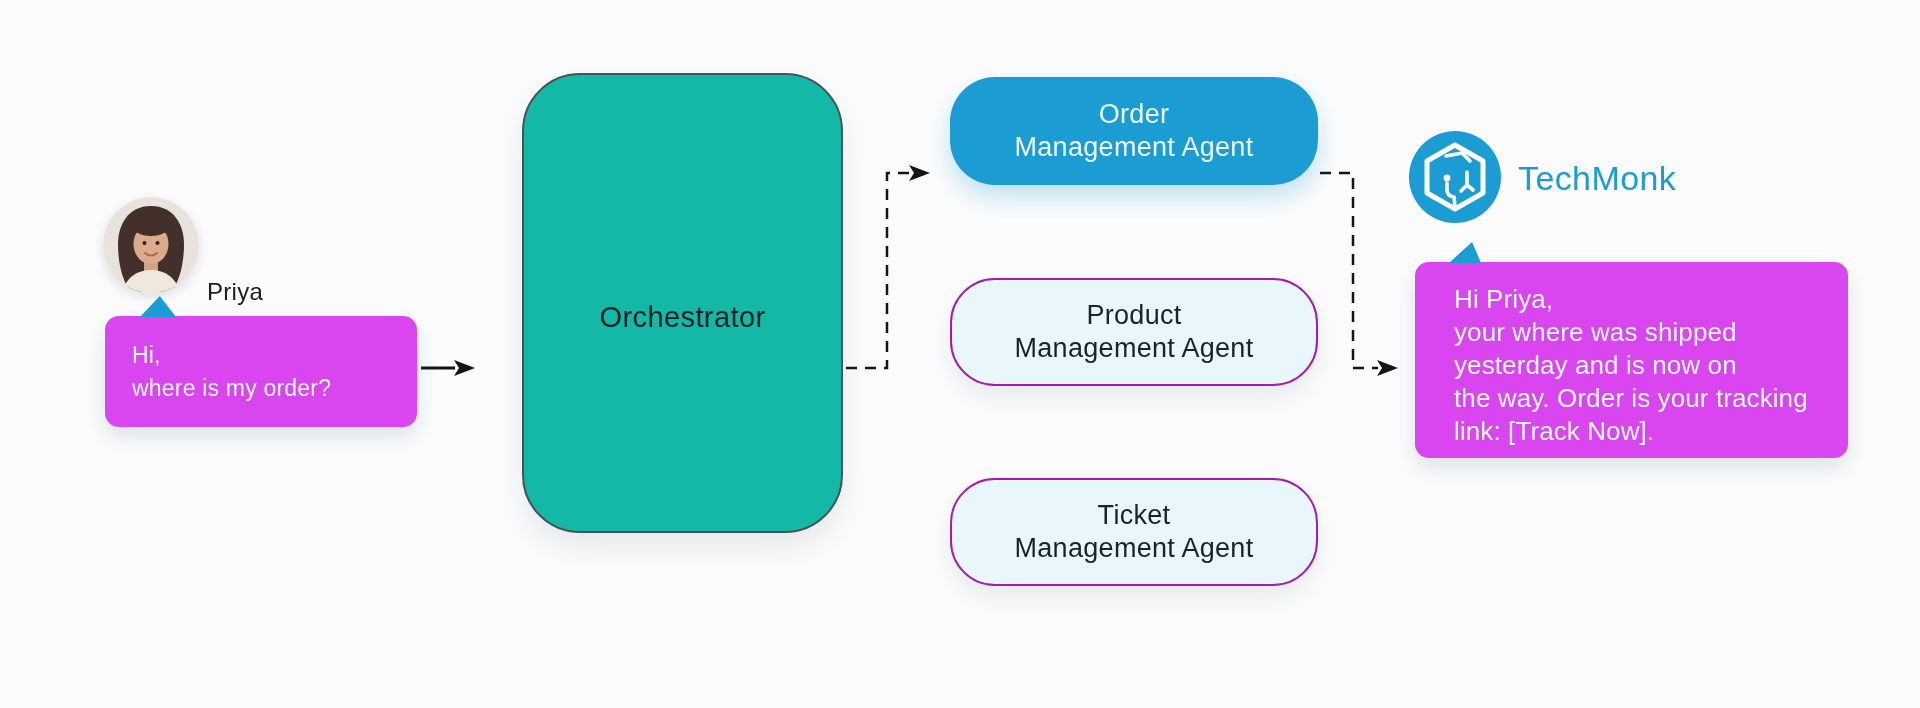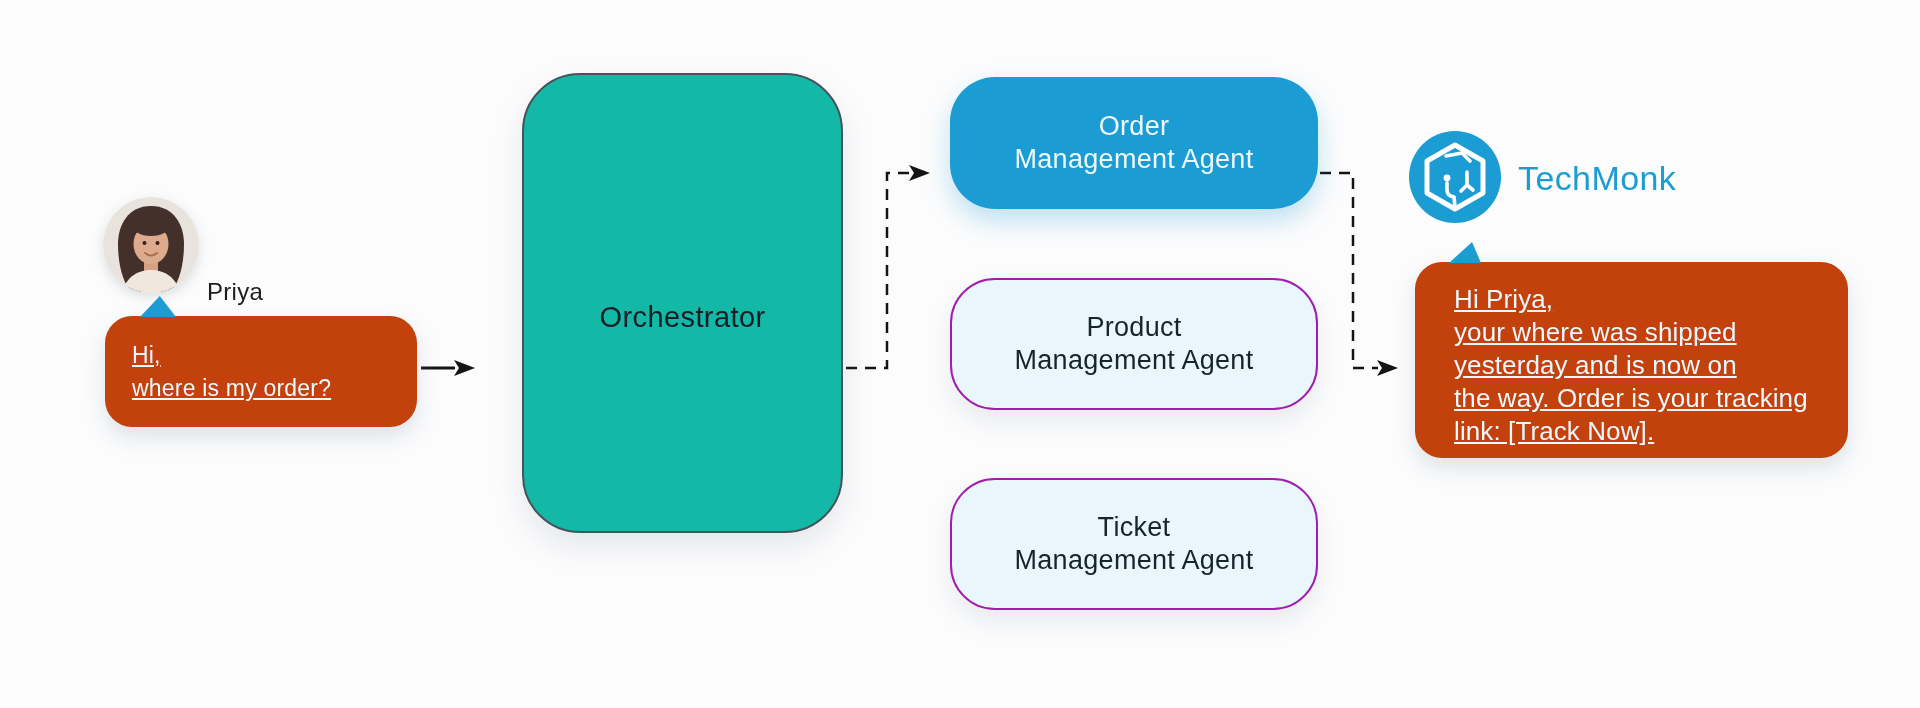--- a/index.html
+++ b/index.html
@@ -18,25 +18,24 @@
     width: 96px; height: 96px; border-radius: 50%;
     overflow: hidden; box-shadow: 0 4px 12px rgba(120,130,140,0.25);
   }
   .user-name {
     position: absolute; left: 207px; top: 238px;
     font-size: 24px; line-height: 28px; font-weight: 500;
     color: #1d1d1f; letter-spacing: 0.3px; margin-top: 40px;
   }
   .bubble {
     position: absolute;
-    background: #c2410c;
+    background: #d946ef;
     color: #ecf8fd;
-    border-radius: 27px;
+    border-radius: 14px;
     box-shadow: 0 10px 22px rgba(110,135,150,0.22);
-    text-decoration: underline;
   }
   .bubble .tail {
     position: absolute; top: -20px;
     width: 36px; height: 21px;
     background: #1b9cd2;
   }
   .user-bubble {
     left: 105px; top: 316px; width: 312px; height: 111px;
     padding: 23px 14px 0 27px; box-sizing: border-box;
     font-size: 23px; line-height: 33px; font-weight: 500;
@@ -53,21 +52,21 @@
     box-sizing: border-box;
     display: flex; align-items: center; justify-content: center;
     padding-top: 28px;
     font-size: 29px; font-weight: 500; color: #141f26;
     letter-spacing: 0.4px;
     box-shadow: 0 14px 30px rgba(125,140,152,0.18);
   }
 
   
   .agent {
-    position: absolute; left: 950px; width: 368px; height: 132px;
+    position: absolute; left: 950px; width: 368px; height: 108px;
     border-radius: 45px; box-sizing: border-box;
     display: flex; flex-direction: column; align-items: center; justify-content: center;
     text-align: center;
     font-size: 27px; line-height: 33px; font-weight: 500;
     letter-spacing: 0.3px;
   }
   .agent.active {
     background: #1b9cd2; color: #eef9fd;
     box-shadow: 0 12px 26px rgba(27,156,210,0.28);
   }

